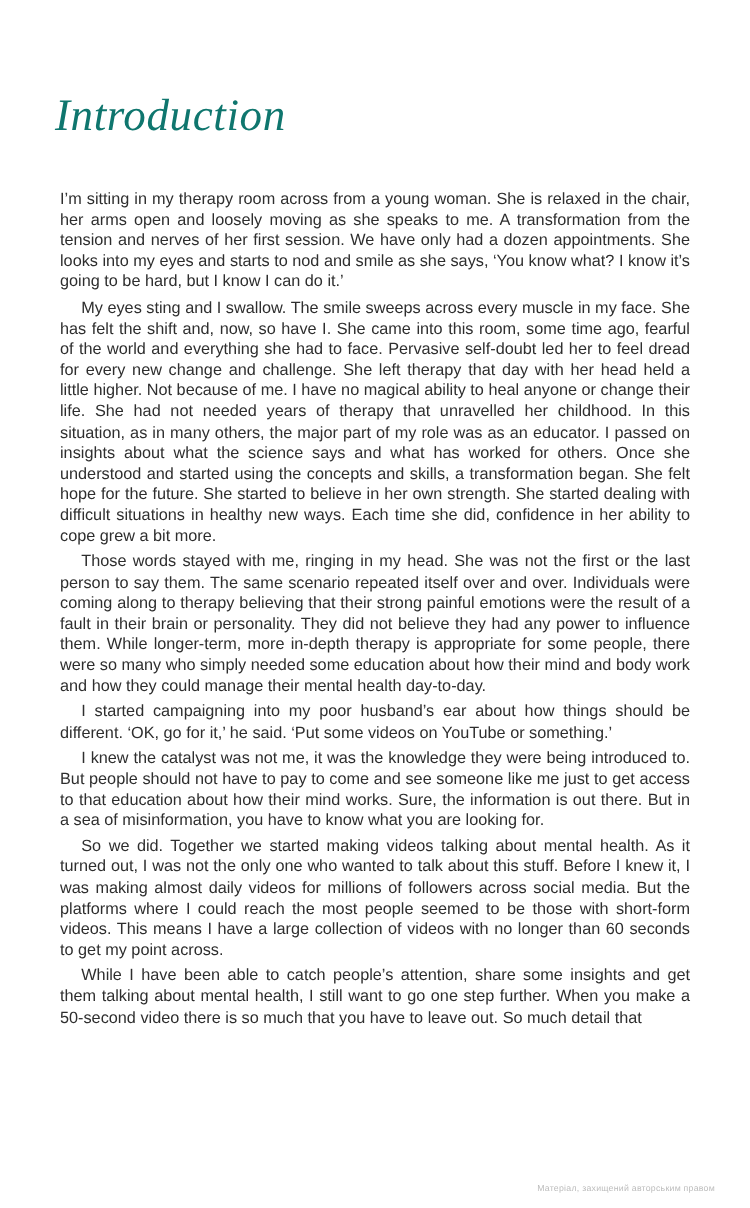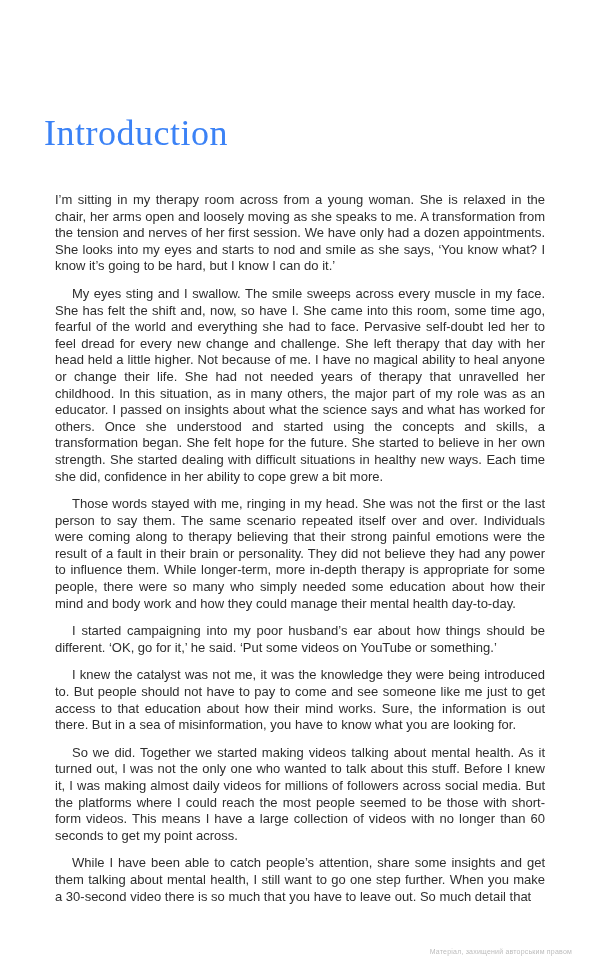--- a/index.html
+++ b/index.html
@@ -14,37 +14,38 @@
     margin: 0 auto;
     background: #ffffff;
     box-sizing: border-box;
     padding: 0 44px;
     overflow: hidden;
     font-family: "Liberation Sans", sans-serif;
     color: #2e2e2e;
   }
   .chapter-title {
     margin: 0;
-    padding-top: 112px;
+    padding-top: 71px;
     font-family: "Liberation Serif", "DejaVu Serif", serif;
     font-weight: 400;
     font-size: 36px;
     letter-spacing: 0.5px;
-    color: #3b82f6;
+    color: #0f766e;
+    font-style: italic;
   }
   .body-text {
     margin-top: 38px;
     font-size: 13px;
     line-height: 16.6px;
     text-align: justify;
     text-justify: inter-word;
     color: #2e2e2e;
   }
   .body-text p {
-    margin: 11px;
+    margin: 4px;
   }
   .body-text p.indent {
     text-indent: 17px;
   }
   .watermark {
     position: absolute;
     right: 28px;
     bottom: 11px;
     font-size: 7px;
     letter-spacing: 0.2px;
@@ -57,17 +58,17 @@
 <div class="page">
   <h1 class="chapter-title">Introduction</h1>
 
   <div class="body-text">
     <p>I’m sitting in my therapy room across from a young woman. She is relaxed in the chair, her arms open and loosely moving as she speaks to me. A transformation from the tension and nerves of her first session. We have only had a dozen appointments. She looks into my eyes and starts to nod and smile as she says, ‘You know what? I know it’s going to be hard, but I know I can do it.’</p>
     <p class="indent">My eyes sting and I swallow. The smile sweeps across every muscle in my face. She has felt the shift and, now, so have I. She came into this room, some time ago, fearful of the world and everything she had to face. Pervasive self-doubt led her to feel dread for every new change and challenge. She left therapy that day with her head held a little higher. Not because of me. I have no magical ability to heal anyone or change their life. She had not needed years of therapy that unravelled her childhood. In this situation, as in many others, the major part of my role was as an educator. I passed on insights about what the science says and what has worked for others. Once she understood and started using the concepts and skills, a transformation began. She felt hope for the future. She started to believe in her own strength. She started dealing with difficult situations in healthy new ways. Each time she did, confidence in her ability to cope grew a bit more.</p>
     <p class="indent">Those words stayed with me, ringing in my head. She was not the first or the last person to say them. The same scenario repeated itself over and over. Individuals were coming along to therapy believing that their strong painful emotions were the result of a fault in their brain or personality. They did not believe they had any power to influence them. While longer-term, more in-depth therapy is appropriate for some people, there were so many who simply needed some education about how their mind and body work and how they could manage their mental health day-to-day.</p>
     <p class="indent">I started campaigning into my poor husband’s ear about how things should be different. ‘OK, go for it,’ he said. ‘Put some videos on YouTube or something.’</p>
     <p class="indent">I knew the catalyst was not me, it was the knowledge they were being introduced to. But people should not have to pay to come and see someone like me just to get access to that education about how their mind works. Sure, the information is out there. But in a sea of misinformation, you have to know what you are looking for.</p>
     <p class="indent">So we did. Together we started making videos talking about mental health. As it turned out, I was not the only one who wanted to talk about this stuff. Before I knew it, I was making almost daily videos for millions of followers across social media. But the platforms where I could reach the most people seemed to be those with short-form videos. This means I have a large collection of videos with no longer than 60 seconds to get my point across.</p>
-    <p class="indent">While I have been able to catch people’s attention, share some insights and get them talking about mental health, I still want to go one step further. When you make a 30-second video there is so much that you have to leave out. So much detail that</p>
+    <p class="indent">While I have been able to catch people’s attention, share some insights and get them talking about mental health, I still want to go one step further. When you make a 50-second video there is so much that you have to leave out. So much detail that</p>
   </div>
 
   <div class="watermark">Матеріал, захищений авторським правом</div>
 </div>
 
 </body></html>

